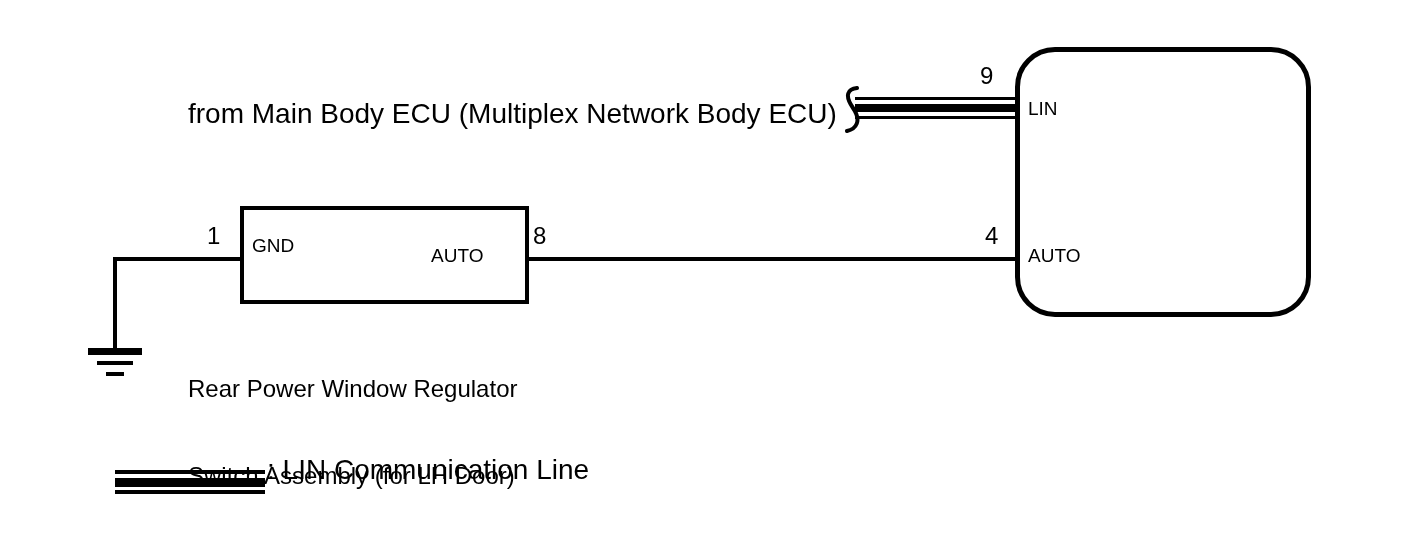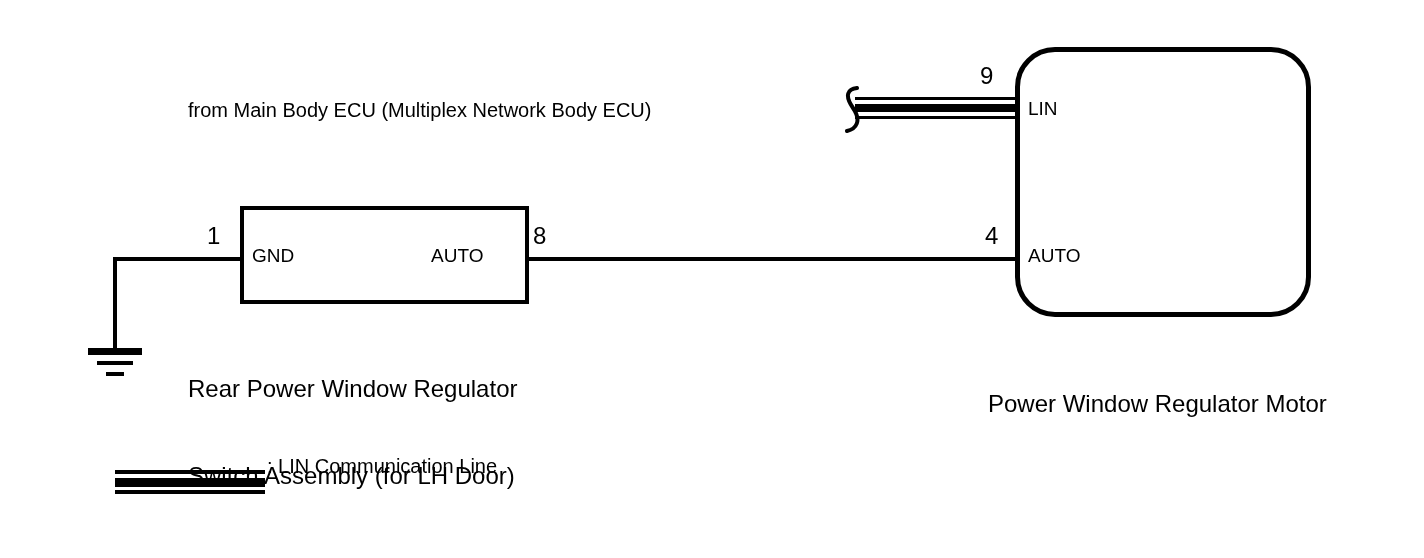--- a/index.html
+++ b/index.html
@@ -18,21 +18,21 @@
     background: #ffffff;
     overflow: hidden;
   }
   .lbl {
     position: absolute;
     font-family: "Liberation Sans", sans-serif;
     color: #000000;
     white-space: nowrap;
     line-height: 1.0;
   }
-  .txt-24 { font-size: 20px; }
+  .txt-24 { font-size: 28px; }
   .txt-25 { font-size: 19px; }
   .pin    { font-size: 24px; }
 
   
   .box-switch {
     position: absolute;
     box-sizing: border-box;
     border: 4px solid #000000;
     background: #ffffff;
     border-radius: 0;
@@ -134,21 +134,21 @@
   <div class="lbl pin" style="left:980px; top:64px;">9</div>
 
   <div class="box-motor" style="left:1015px; top:47px; width:296px; height:270px;"></div>
 
   <div class="lbl txt-25" style="left:1028px; top:99px;">LIN</div>
 
   <div class="lbl txt-25" style="left:1028px; top:246px;">AUTO</div>
 
   <div class="box-switch" style="left:240px; top:206px; width:289px; height:98px;"></div>
 
-  <div class="lbl txt-25" style="left:252px; top:246px;">GND</div>
+  <div class="lbl txt-25" style="left:252px; top:236px;">GND</div>
 
   <div class="lbl txt-25" style="left:431px; top:246px;">AUTO</div>
 
   <div class="wire-h" style="left:529px; top:257px; width:488px;"></div>
 
   <div class="wire-h" style="left:113px; top:257px; width:129px;"></div>
   <div class="wire-v" style="left:113px; top:257px; height:94px;"></div>
 
   <div class="lbl pin" style="left:207px; top:224px;">1</div>
 
@@ -161,21 +161,20 @@
     <div class="gnd-bar" style="left:9px;  top:13px; width:36px; height:4px;"></div>
     <div class="gnd-bar" style="left:18px; top:24px; width:18px; height:4px;"></div>
   </div>
 
   <div class="caption-block" style="left:188px; top:316px;">
     <div>Rear Power Window Regulator</div>
     <div>Switch Assembly (for LH Door)</div>
   </div>
 
   <div class="caption-block" style="left:988px; top:331px;">
-    <div>Power Window Regulator Motor</div>
     
   </div>
 
   <div class="legend-sym" style="left:115px; top:470px; width:150px; height:24px;">
     <div class="bar-thin" style="top:0px;"></div>
     <div class="bar-thick" style="top:8px;"></div>
     <div class="bar-thin" style="top:20px;"></div>
   </div>
 
   <div class="lbl txt-24" style="left:267px; top:456px;">: LIN Communication Line</div>

